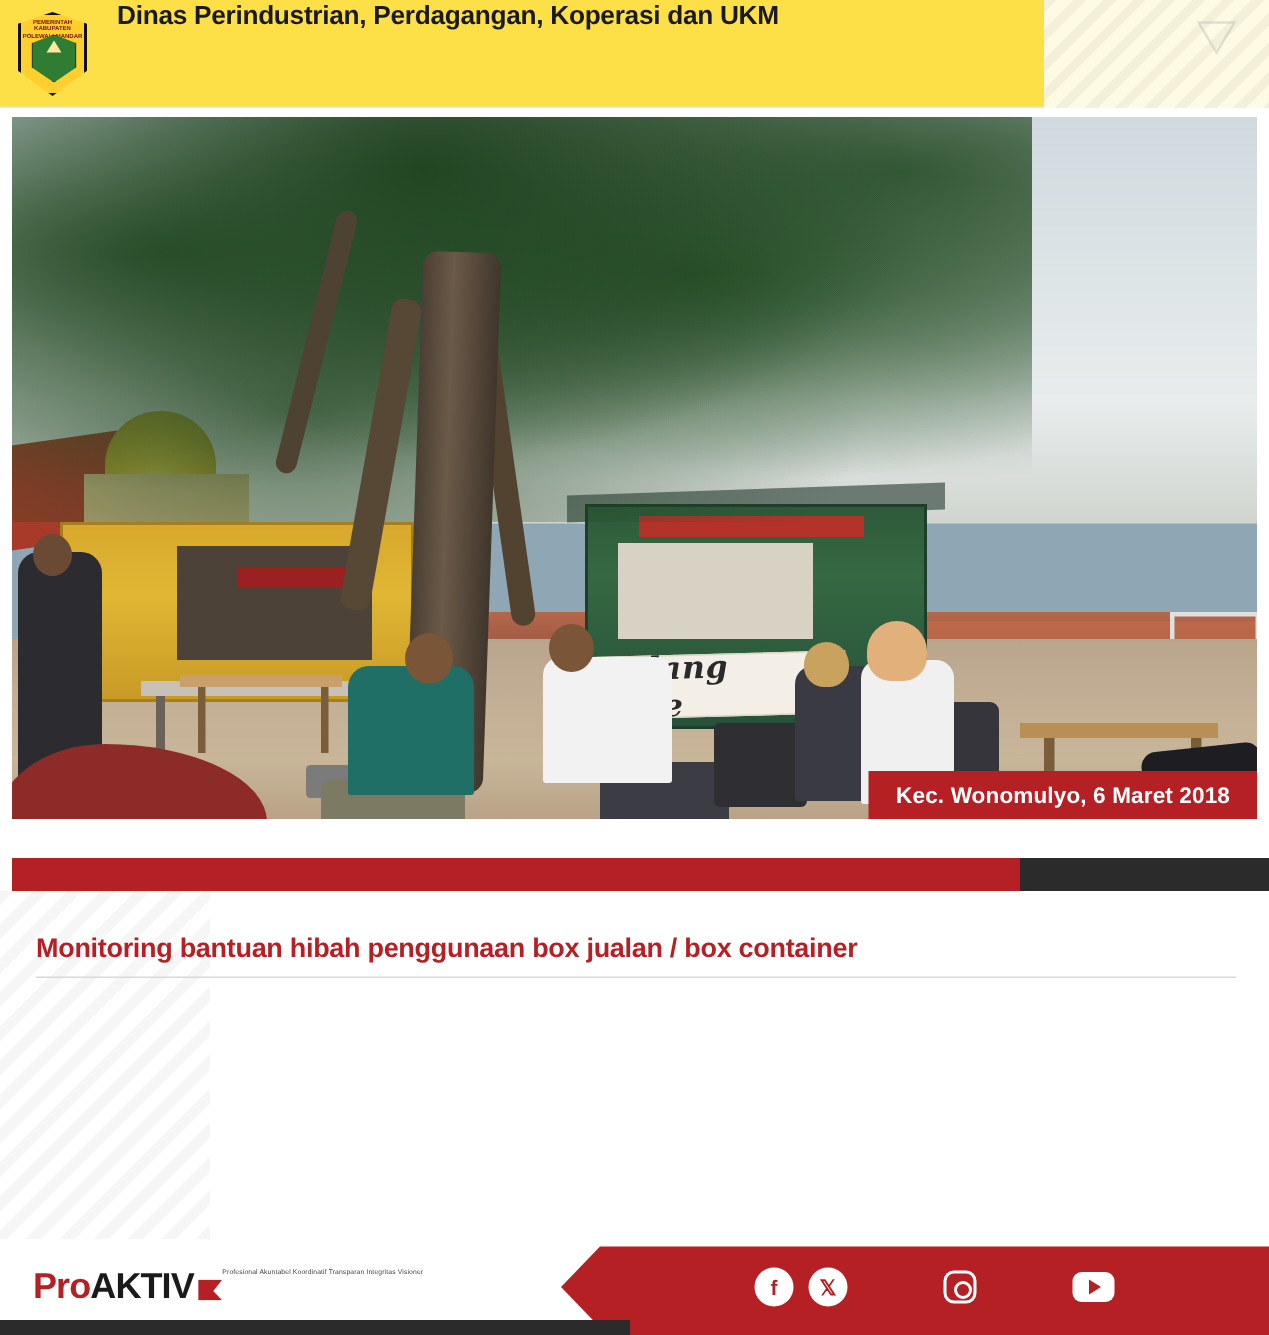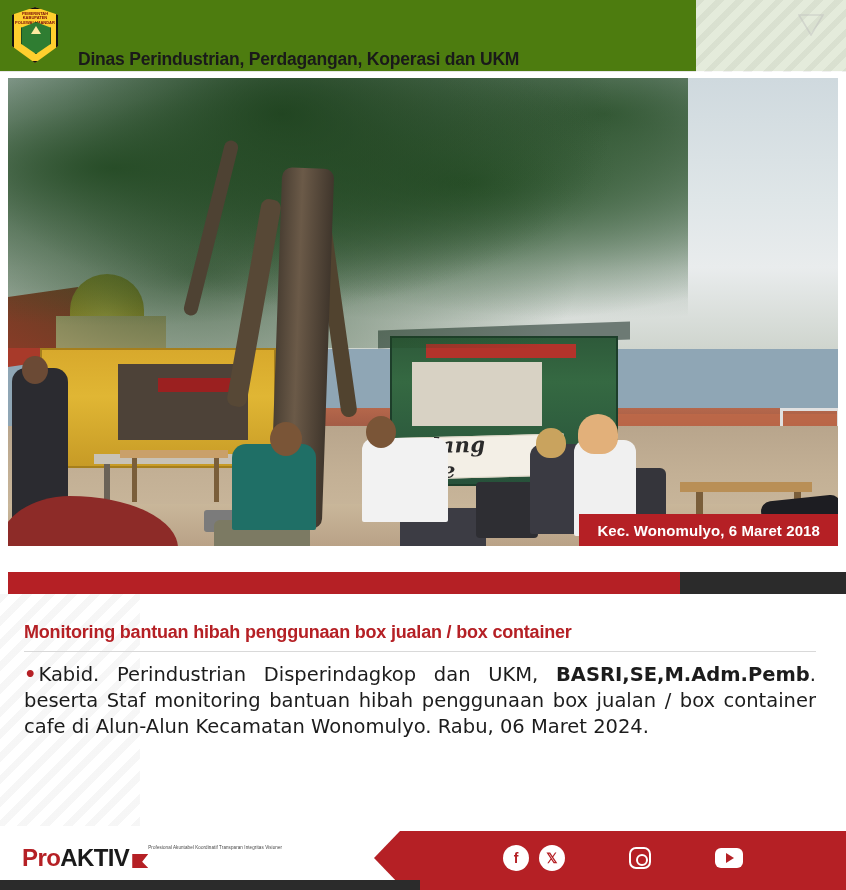--- a/index.html
+++ b/index.html
@@ -16,23 +16,23 @@
     height: 890px;
     background: #f7f7f7;
     overflow: hidden;
   }
 
   
   .header {
     position: relative;
     width: 846px;
     height: 72px;
-    background: #4d7c0f;
-    display: flex;
-    align-items: flex-end;
+    background: #fde047;
+    display: flex;
+    align-items: flex-start;
     border-bottom: 1px solid #e6e6e6;
   }
   .header::after {
     content: "";
     position: absolute;
     right: 0; top: 0;
     width: 150px; height: 72px;
     background: repeating-linear-gradient(135deg,
        #f2f2f2 0px, #f2f2f2 6px, #ffffff 6px, #ffffff 14px);
     opacity: .85;
@@ -302,21 +302,21 @@
   .strip .s-white { width: 8px; background: #ffffff; }
   .strip .s-red   { flex: 0 0 672px; background: #b52025; }
   .strip .s-dark  { flex: 1; background: #2b2b2b; }
 
   
   .body-area {
     position: relative;
     width: 846px;
     height: 232px;
     background: #ffffff;
-    padding: 28px 30px 0 24px;
+    padding: 28px 22px 0 24px;
   }
   .body-area::before {
     content: "";
     position: absolute;
     left: 0; top: 0; width: 140px; height: 100%;
     background: repeating-linear-gradient(135deg,
        #f4f4f4 0px, #f4f4f4 7px, #ffffff 7px, #ffffff 16px);
     opacity: .8;
     pointer-events: none;
   }
@@ -554,21 +554,20 @@
 
   <div class="strip">
     <div class="s-white"></div>
     <div class="s-red"></div>
     <div class="s-dark"></div>
   </div>
 
   <div class="body-area">
     <div class="body-title">Monitoring bantuan hibah penggunaan box jualan / box container</div>
     <div class="title-rule"></div>
-    <div class="body-text"><span class="bullet">•</span><span>Kabid. Perindustrian Disperindagkop dan UKM, </span><b>BASRI,SE,M.Adm.Pemb</b><span>. beserta Staf monitoring bantuan hibah penggunaan box jualan / box container cafe di Alun-Alun Kecamatan Wonomulyo. Rabu, 06 Maret 2024.</span></div>
   </div>
 
   <div class="footer">
     <div class="footer-logos">
       <div class="logo-proaktiv">
         <div class="main"><span class="pro">Pro</span><span class="aktiv">AKTIV</span><span class="flag"></span></div>
         <div class="sub">Profesional Akuntabel Koordinatif Transparan Integritas Visioner</div>
       </div>
     </div>
     <div class="footer-social">

